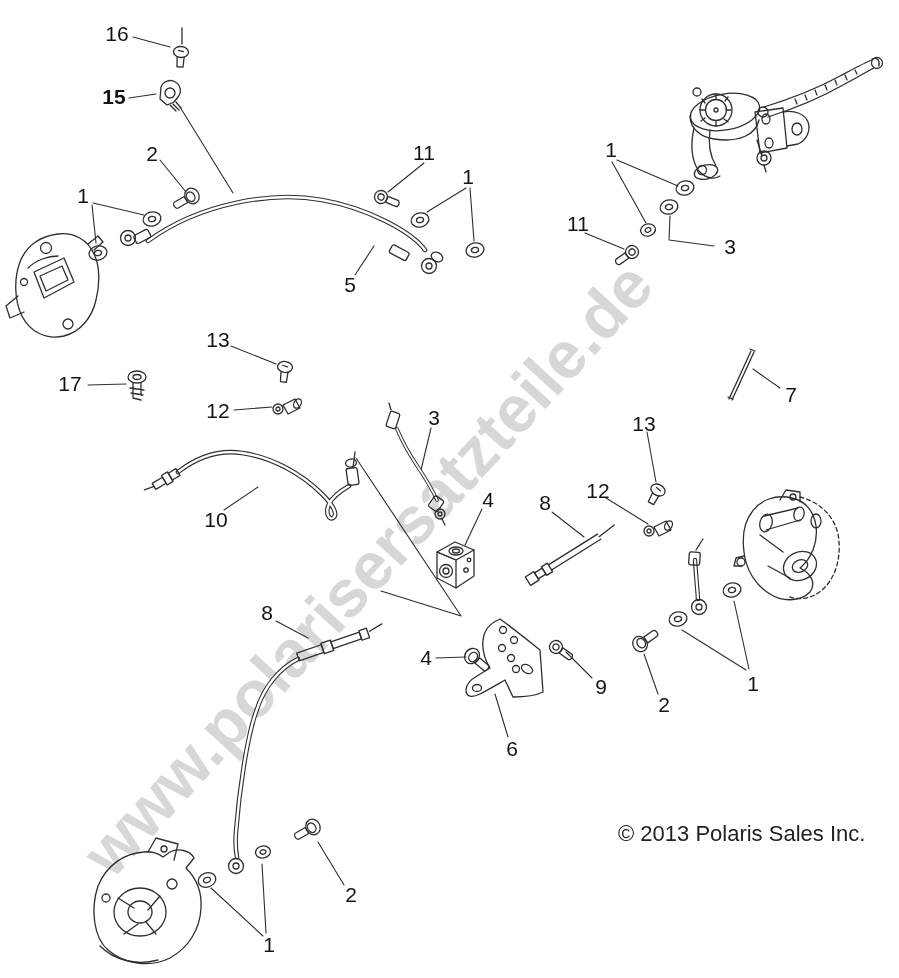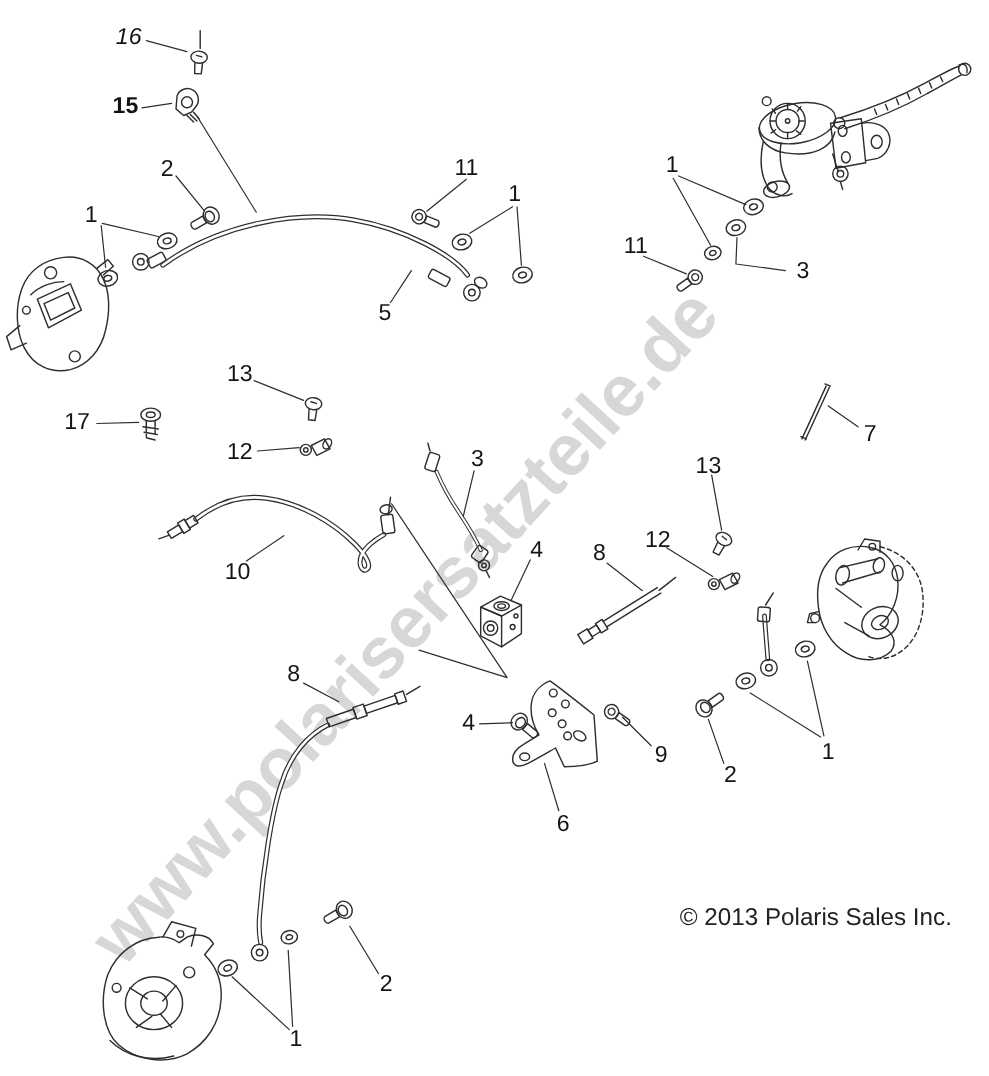--- a/index.html
+++ b/index.html
@@ -301,21 +301,21 @@
       <ellipse cx="140" cy="912" rx="12" ry="11"></ellipse>
       <path d="M118,898 L134,908 M160,896 L148,910 M124,934 L138,924 M156,934 L146,922"></path>
       <circle cx="172" cy="884" r="5"></circle>
         <circle cx="106" cy="898" r="4"></circle>
       <path d="M100,946 C114,960 136,966 158,960"></path>
     </g>
 
   </svg>
 
   <div class="callout-layer">
-      <div class="callout" style="left: 117px; top: 34px; font-style: italic;">16</div>
+      <div class="callout" style="left: 117px; top: 34px;">16</div>
       <div class="callout" style="left: 114px; top: 97px; font-weight: bold;">15</div>
       <div class="callout" style="left: 152px; top: 154px;">2</div>
       <div class="callout" style="left: 83px; top: 196px;">1</div>
       <div class="callout" style="left: 424px; top: 153px;">11</div>
       <div class="callout" style="left: 468px; top: 177px;">1</div>
       <div class="callout" style="left: 350px; top: 285px;">5</div>
       <div class="callout" style="left: 611px; top: 150px;">1</div>
       <div class="callout" style="left: 578px; top: 224px;">11</div>
       <div class="callout" style="left: 730px; top: 247px;">3</div>
       <div class="callout" style="left: 218px; top: 340px;">13</div>

